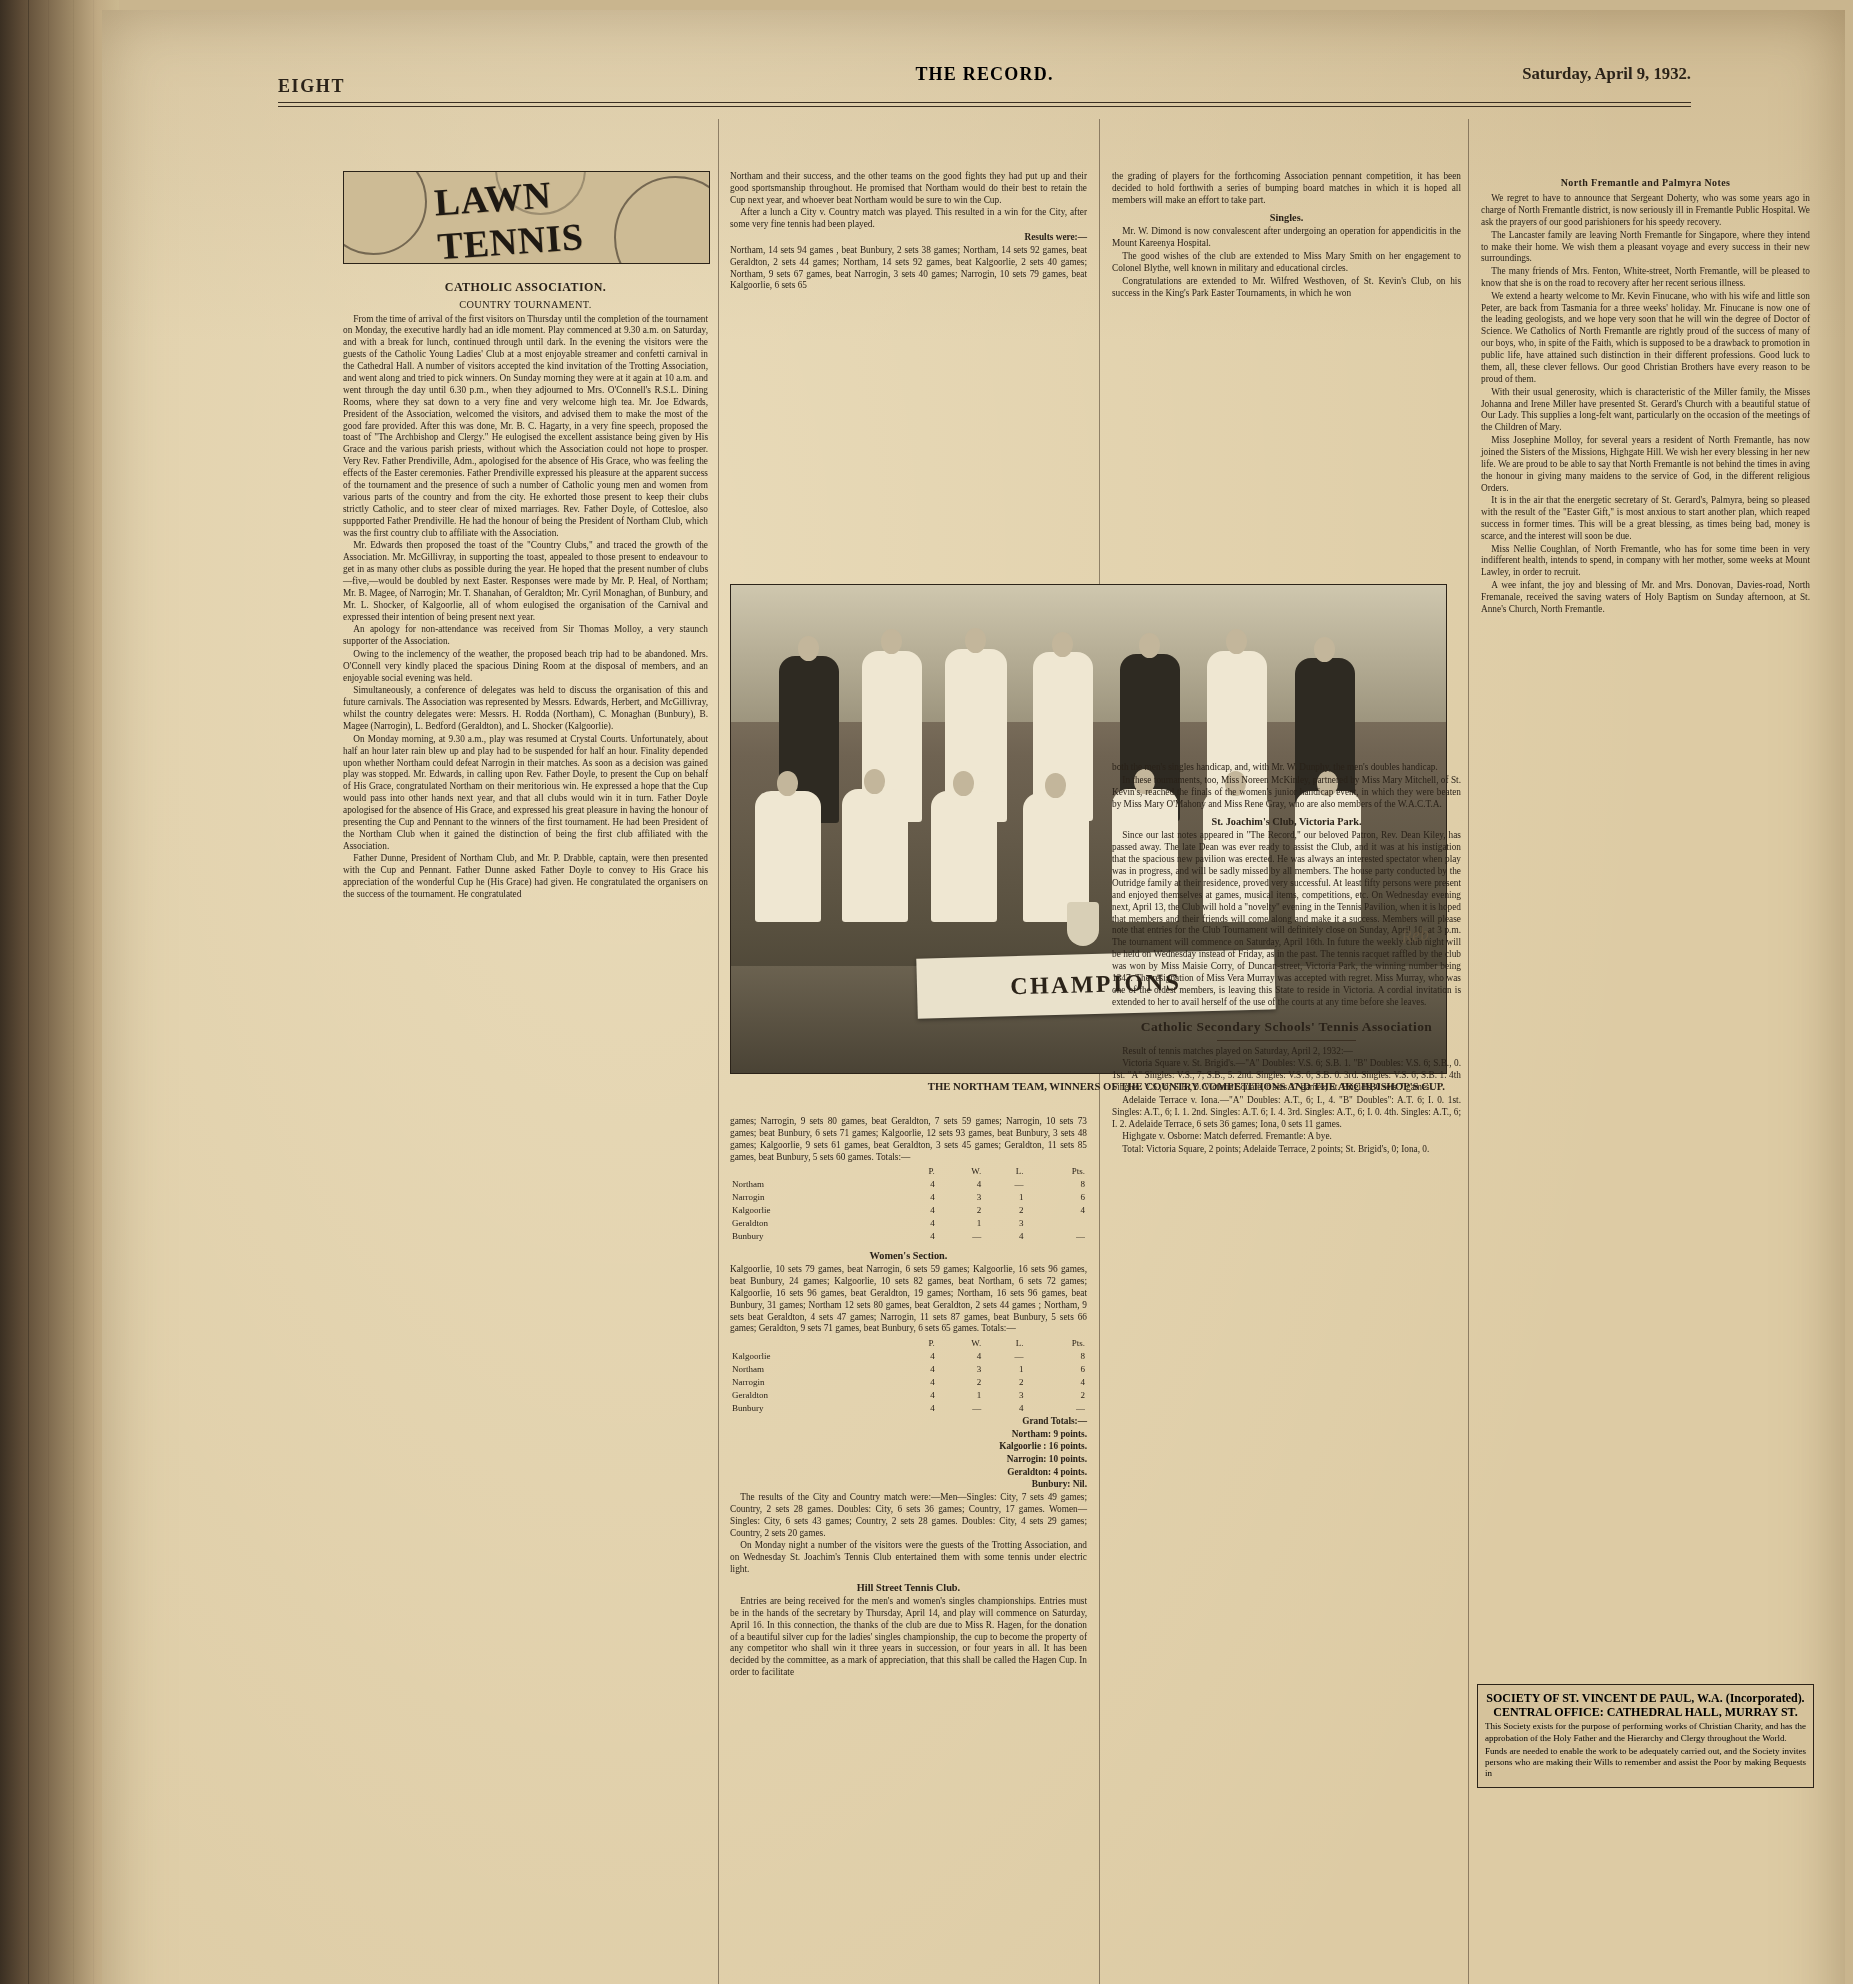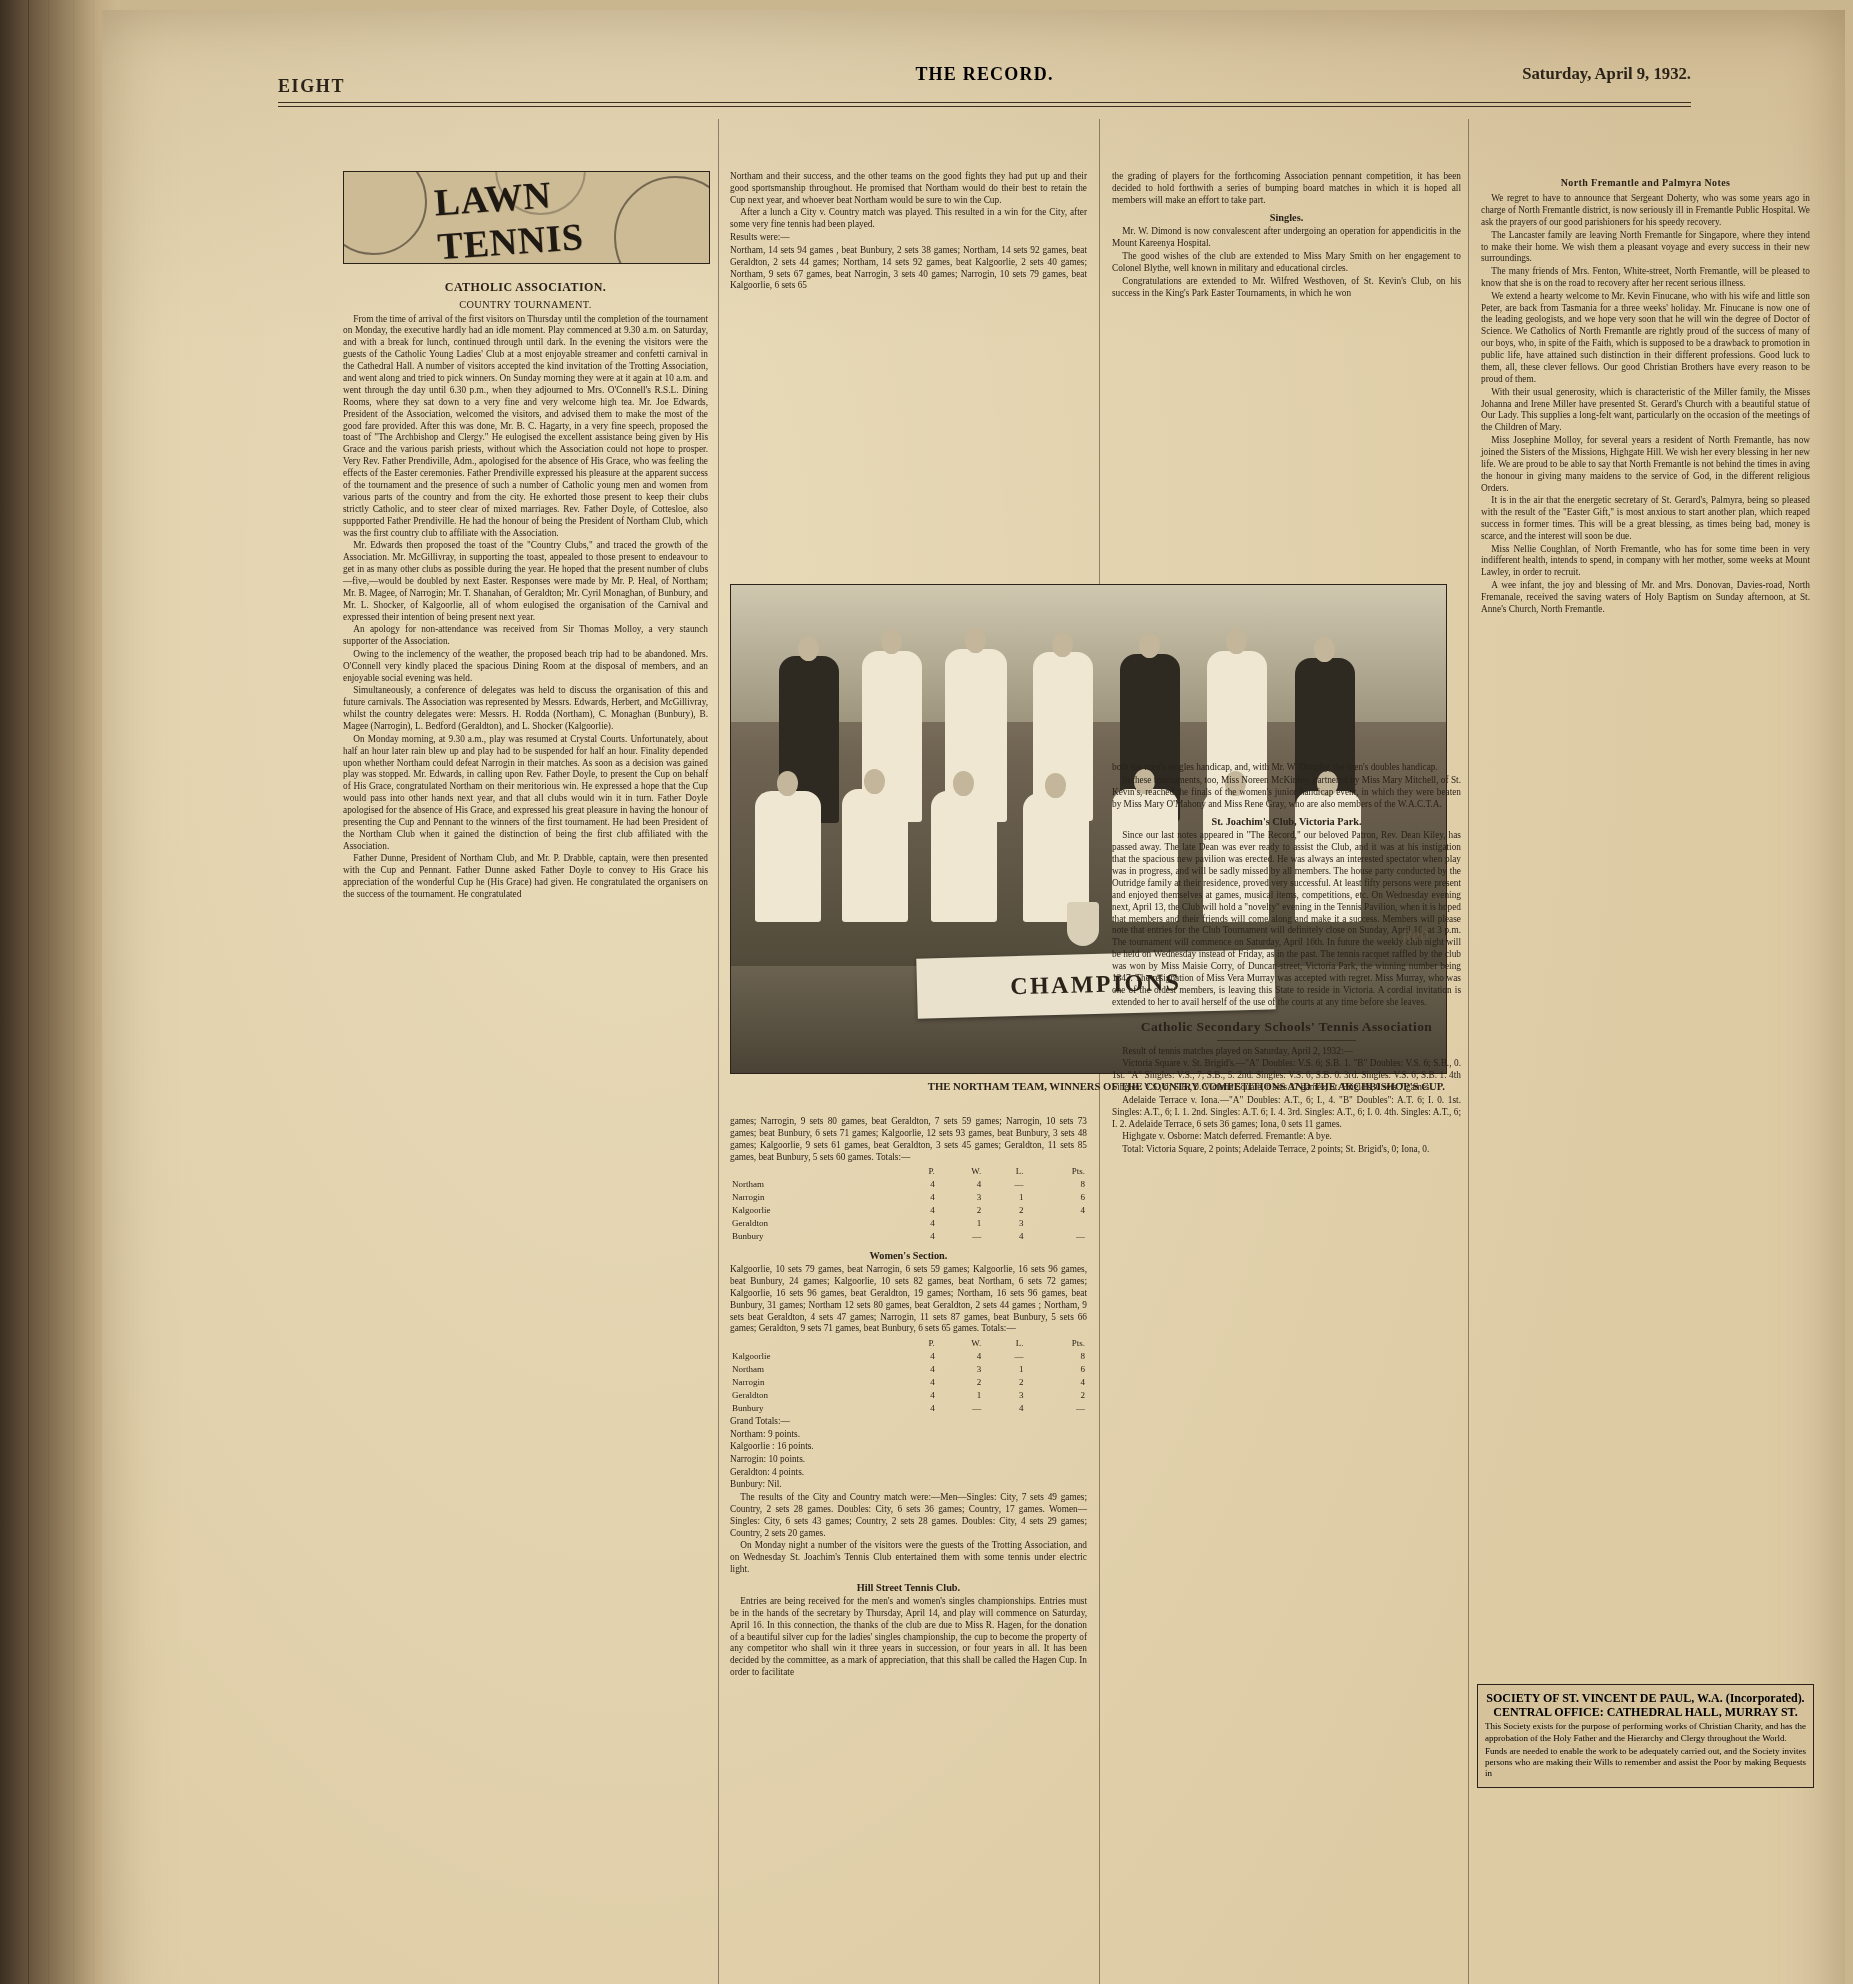--- a/index.html
+++ b/index.html
@@ -30,21 +30,21 @@
   .col p.noind{text-indent:0;}
   .c1{left:343px;width:365px;}
   .c2{left:730px;width:357px;}
   .c3{left:1112px;width:349px;}
   .c4{left:1481px;width:329px;}
   .vline{position:absolute;width:0.8px;background:#4a3c2c;opacity:.55;}
 
   h2.sec{font:bold 12px "Liberation Serif",serif;text-align:center;margin:6.4px 0 4px;letter-spacing:0.4px;}
   h3.sub{font:10.3px "Liberation Serif",serif;text-align:center;margin:4px 0 3.2px;letter-spacing:0.4px;}
   h3.subb{font:bold 10.3px "Liberation Serif",serif;text-align:center;margin:5.6px 0 3.2px;}
-  .center{text-align:left;}
+  .center{text-align:right;font-weight:bold;}
   .tbl{width:100%;font-size:9px;line-height:1.22;}
   .tbl td{padding:0;white-space:pre;}
   .tbl td.r{text-align:right;}
   .hr-short{height:0.8px;background:#3a2f22;margin:4.8px auto;width:40%;}
 
   
   .logo{position:absolute;left:343px;top:171px;width:365px;height:91px;
         border:1.2px solid #2b2319;background:#cdbb95;overflow:hidden;}
   .logo .txt{position:absolute;left:50%;top:50%;transform:translate(-50%,-50%) rotate(-4deg);
         font:bold 38px "Liberation Serif",serif;color:#1e1913;letter-spacing:0.8px;

